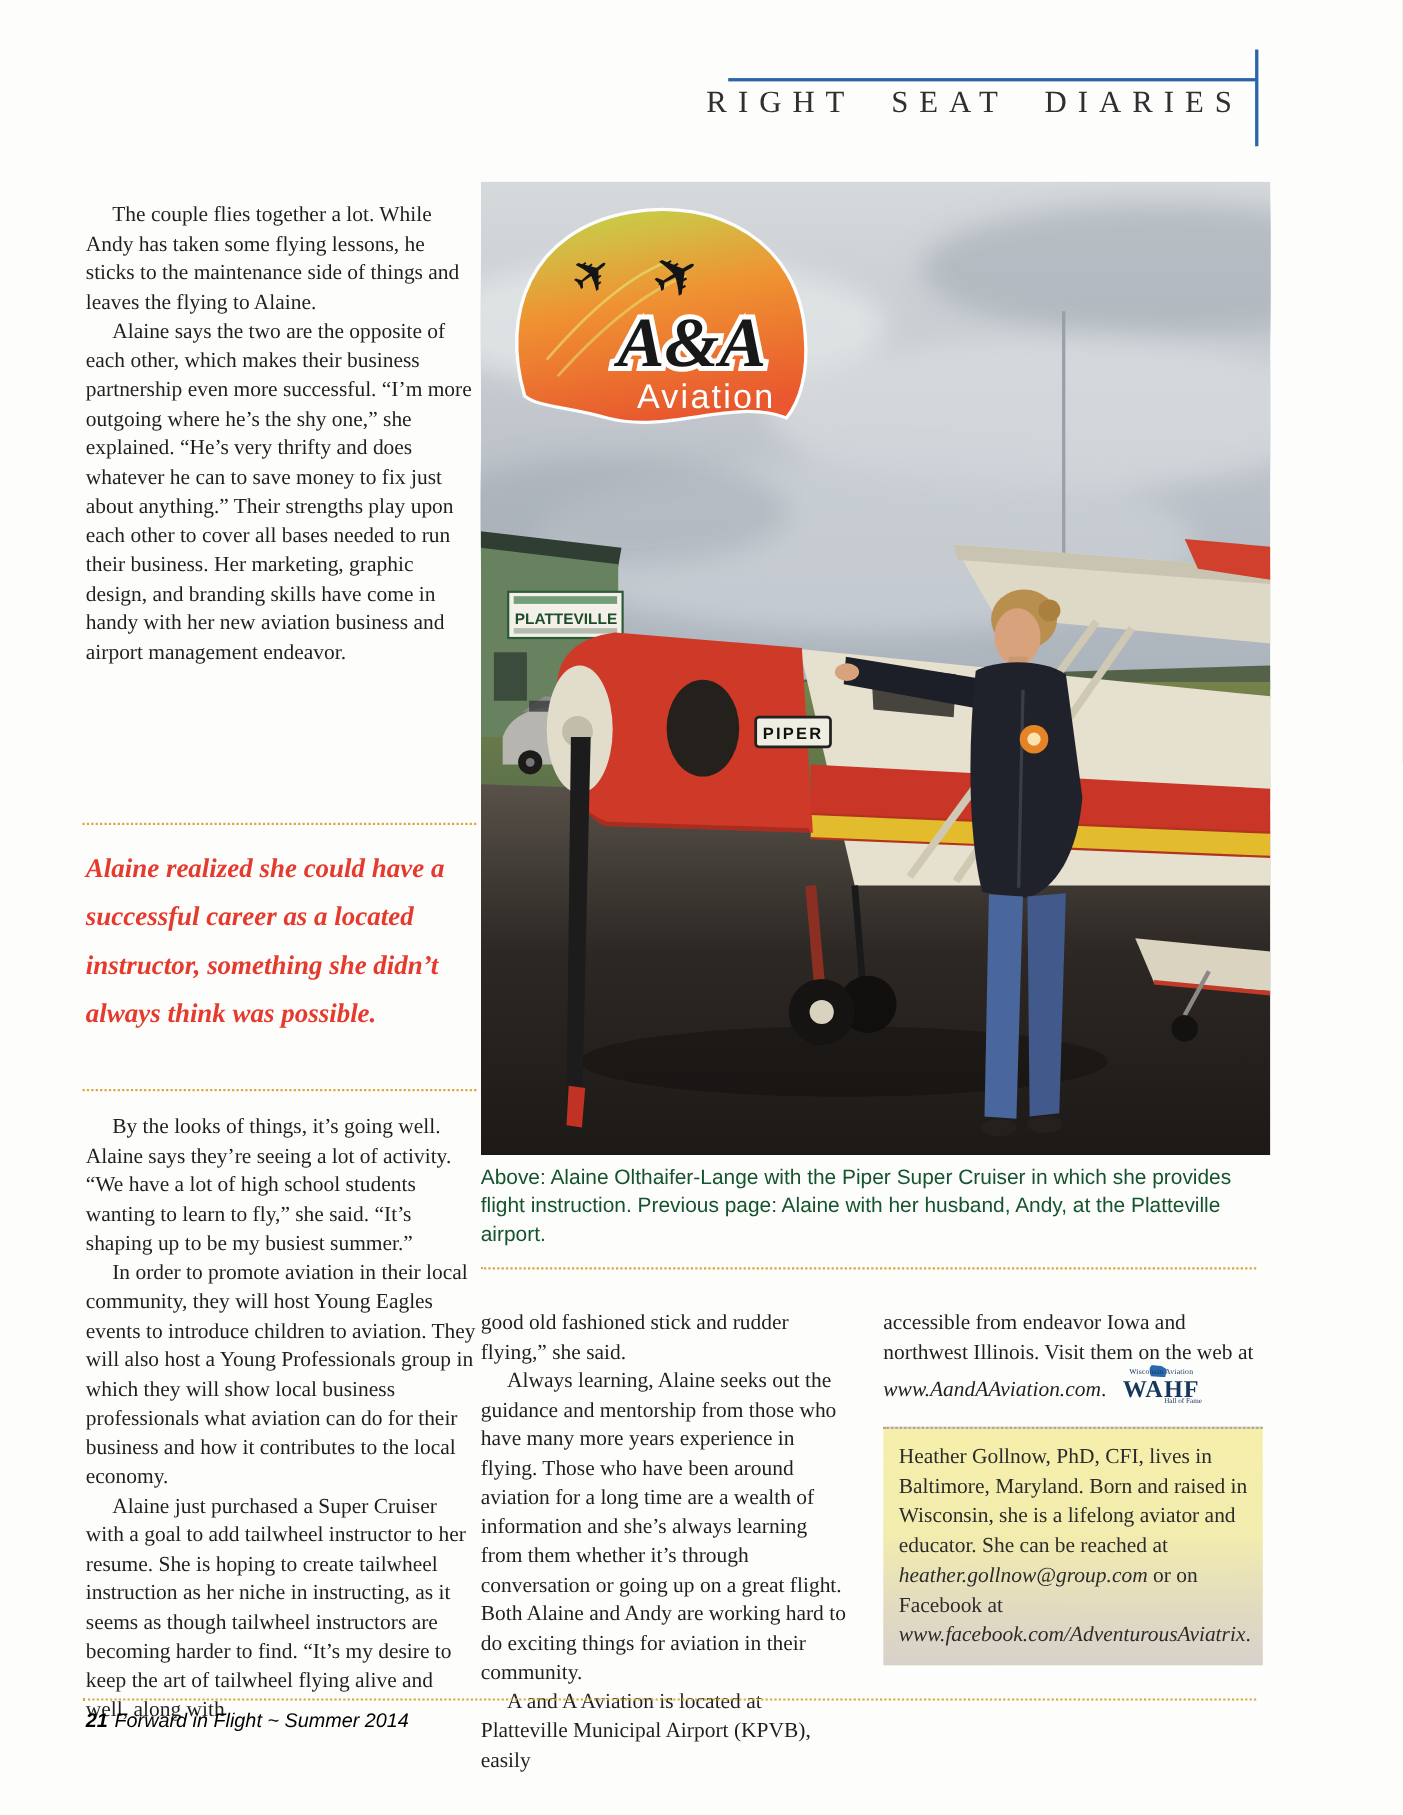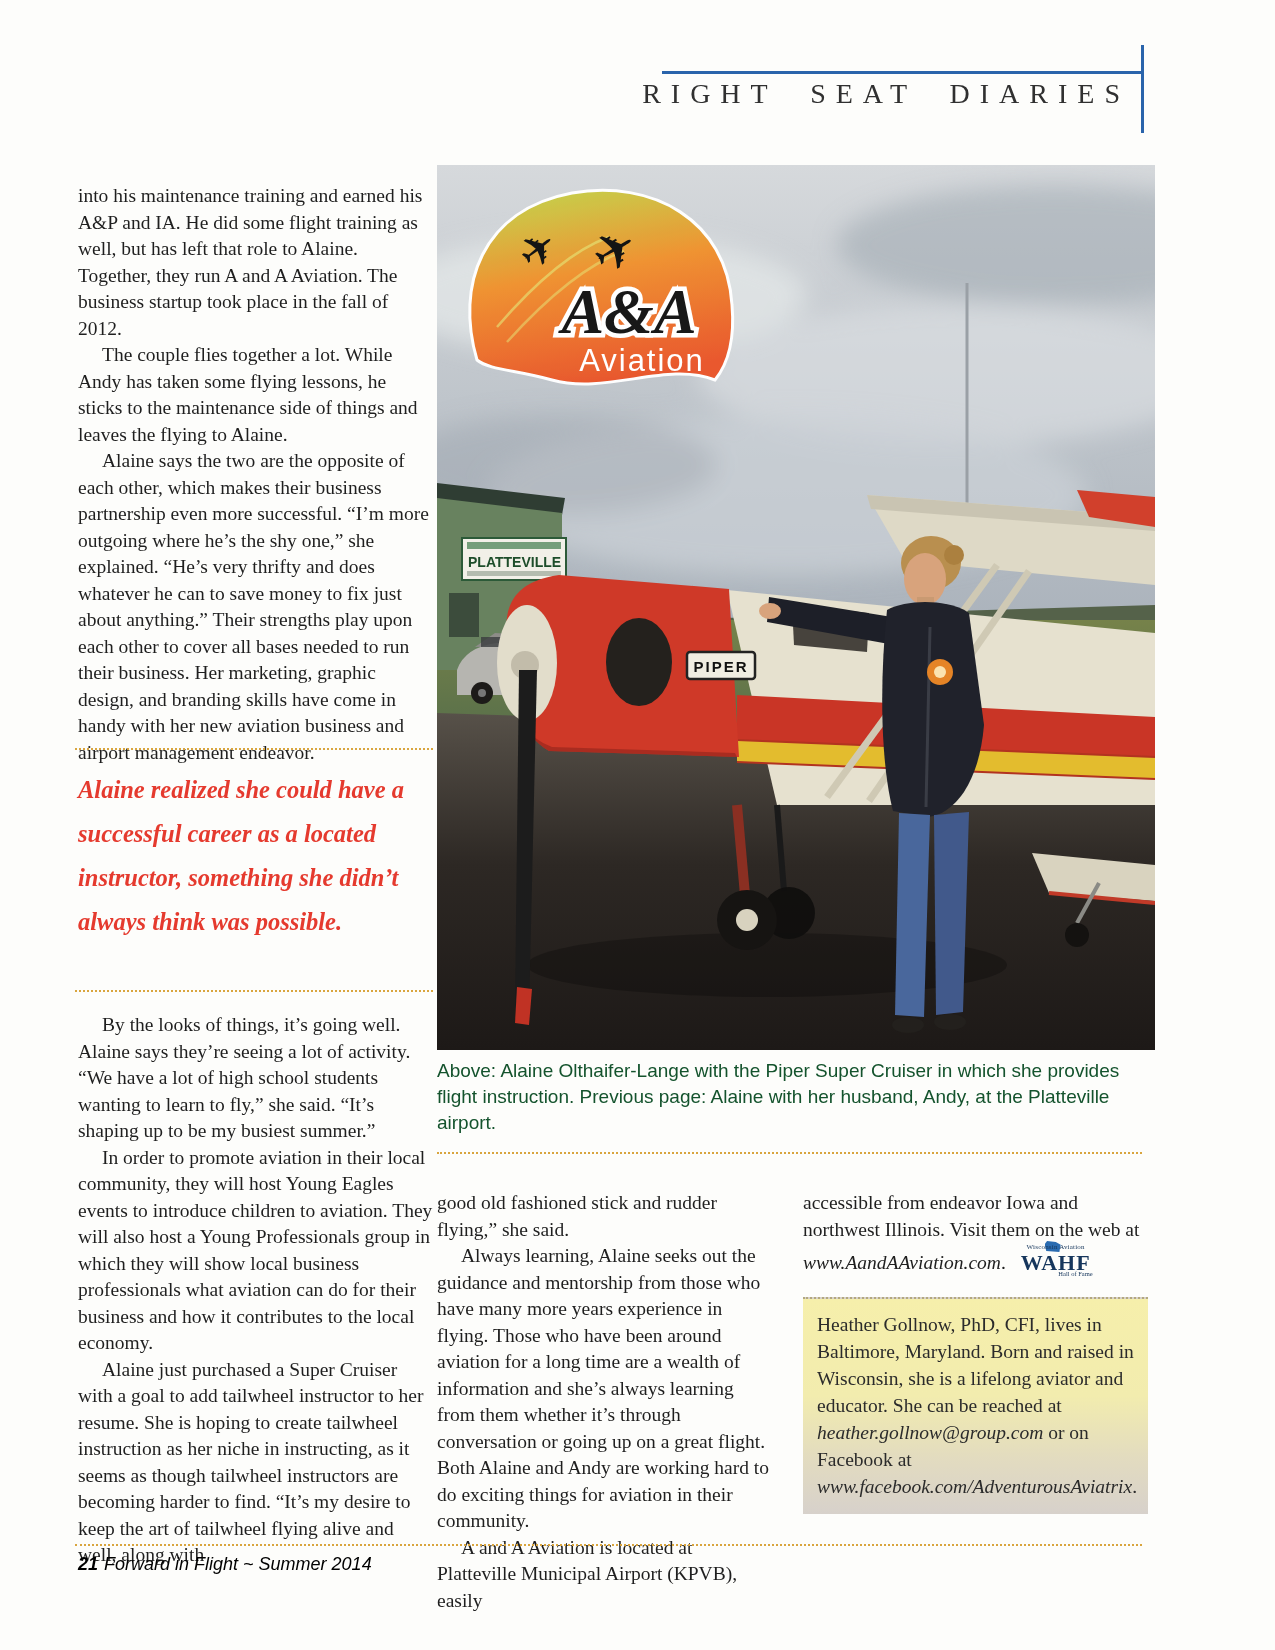--- a/index.html
+++ b/index.html
@@ -58,21 +58,20 @@
 </head>
 <body>
 
 <div class="page">
 
   <div class="hdr-rule-h"></div>
   <div class="hdr-rule-v"></div>
   <h1 class="hdr-title">RIGHT SEAT DIARIES</h1>
 
   <section class="colL" id="left-top">
-    <p>into his maintenance training and earned his A&amp;P and IA. He did some flight training as well, but has left that role to Alaine. Together, they run A and A Aviation. The business startup took place in the fall of 2012.</p>
     <p class="ind">The couple flies together a lot. While Andy has taken some flying lessons, he sticks to the maintenance side of things and leaves the flying to Alaine.</p>
     <p class="ind">Alaine says the two are the opposite of each other, which makes their business partnership even more successful. “I’m more outgoing where he’s the shy one,” she explained. “He’s very thrifty and does whatever he can to save money to fix just about anything.” Their strengths play upon each other to cover all bases needed to run their business. Her marketing, graphic design, and branding skills have come in handy with her new aviation business and airport management endeavor.</p>
   </section>
 
   <div class="divider" id="div1"></div>
   <blockquote class="pullquote">Alaine realized she could have a successful career as a located instructor, something she didn’t always think was possible.</blockquote>
   <div class="divider" id="div2"></div>
 
   <section class="colL" id="left-bottom">
     <p class="ind">By the looks of things, it’s going well. Alaine says they’re seeing a lot of activity. “We have a lot of high school students wanting to learn to fly,” she said. “It’s shaping up to be my busiest summer.”</p>

